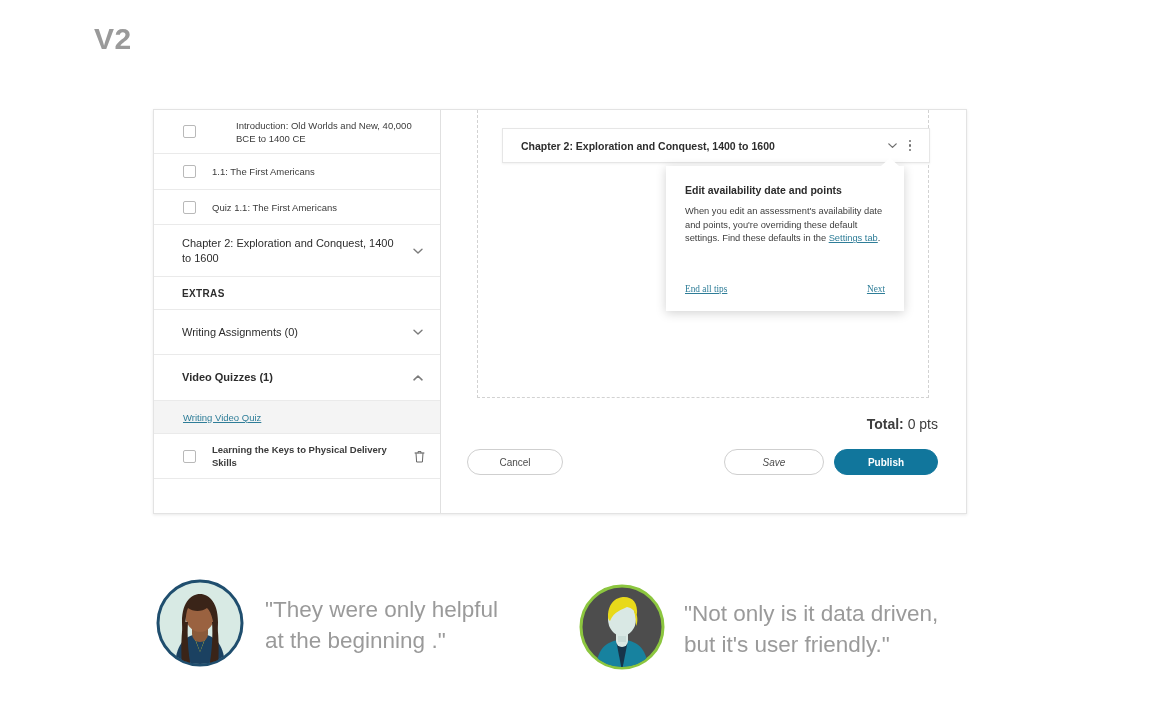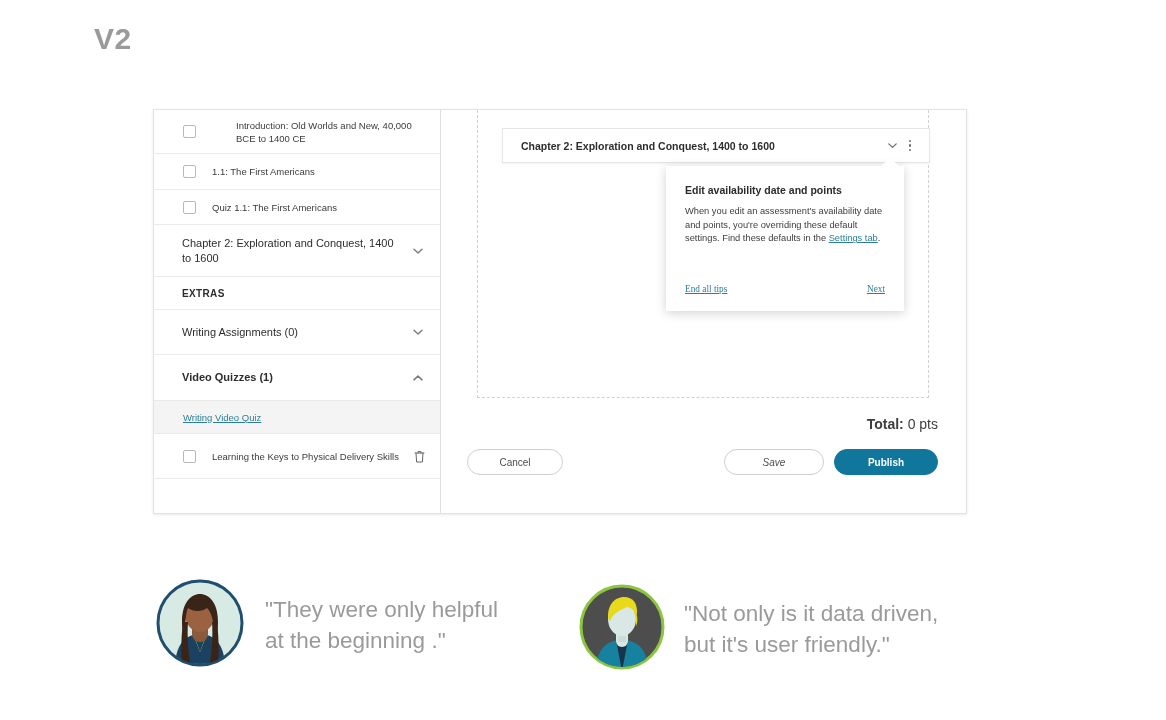--- a/index.html
+++ b/index.html
@@ -242,21 +242,21 @@
           <svg width="14" height="14" viewBox="0 0 14 14" fill="none" stroke="currentColor" stroke-width="1.6" stroke-linecap="round" stroke-linejoin="round">
               <path d="M3 8.8 L7 5 L11 8.8"></path>
             </svg>
         </span>
       </div>
 
       <div class="link-row">
         <a href="#">Writing Video Quiz</a>
       </div>
 
-      <div class="s-row" style="height:45px;">
+      <div class="s-row" style="height:45px;font-weight:bold;">
         <span class="cb"></span>
         <span class="s-text">Learning the Keys to Physical Delivery Skills</span>
         <span class="trash">
           <svg width="11" height="13" viewBox="0 0 11 13" fill="none" stroke="currentColor" stroke-width="1" stroke-linecap="round" stroke-linejoin="round">
             <path d="M1 3 H10"></path>
               <path d="M4 3 V1.6 H7 V3"></path>
             <path d="M2 3 L2.6 12 H8.4 L9 3"></path>
           </svg>
         </span>
       </div>

